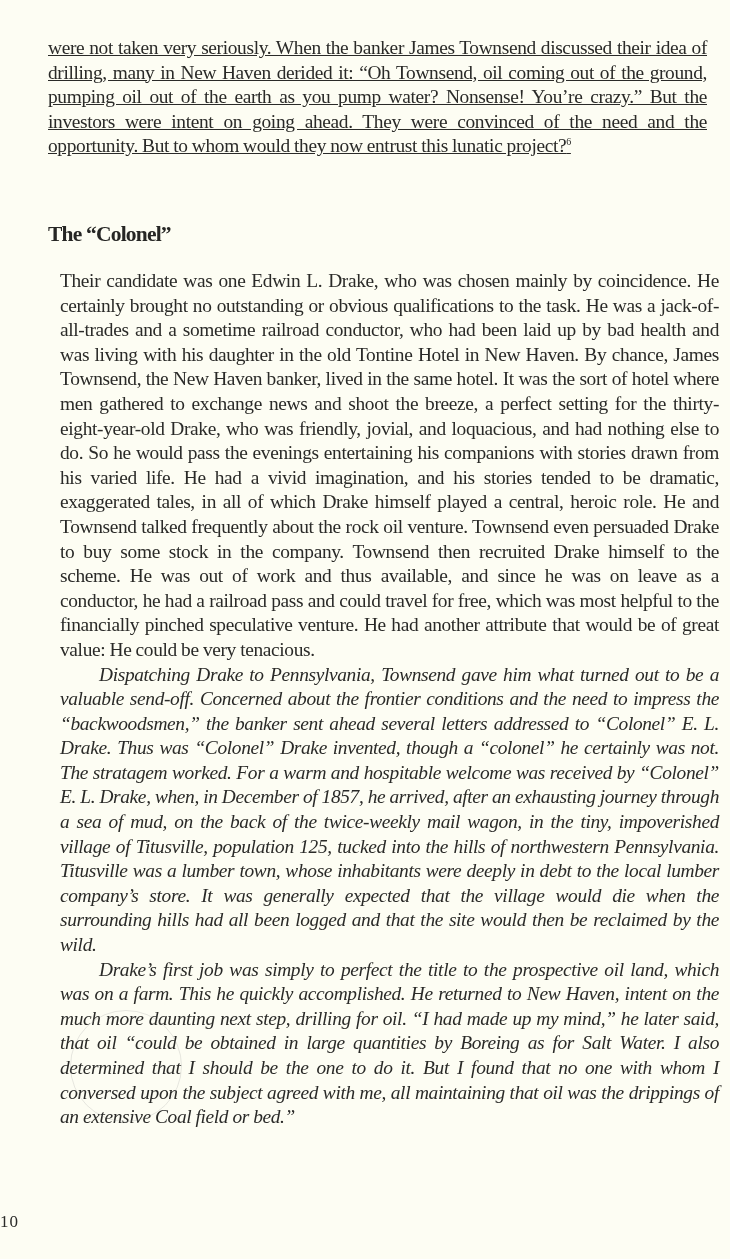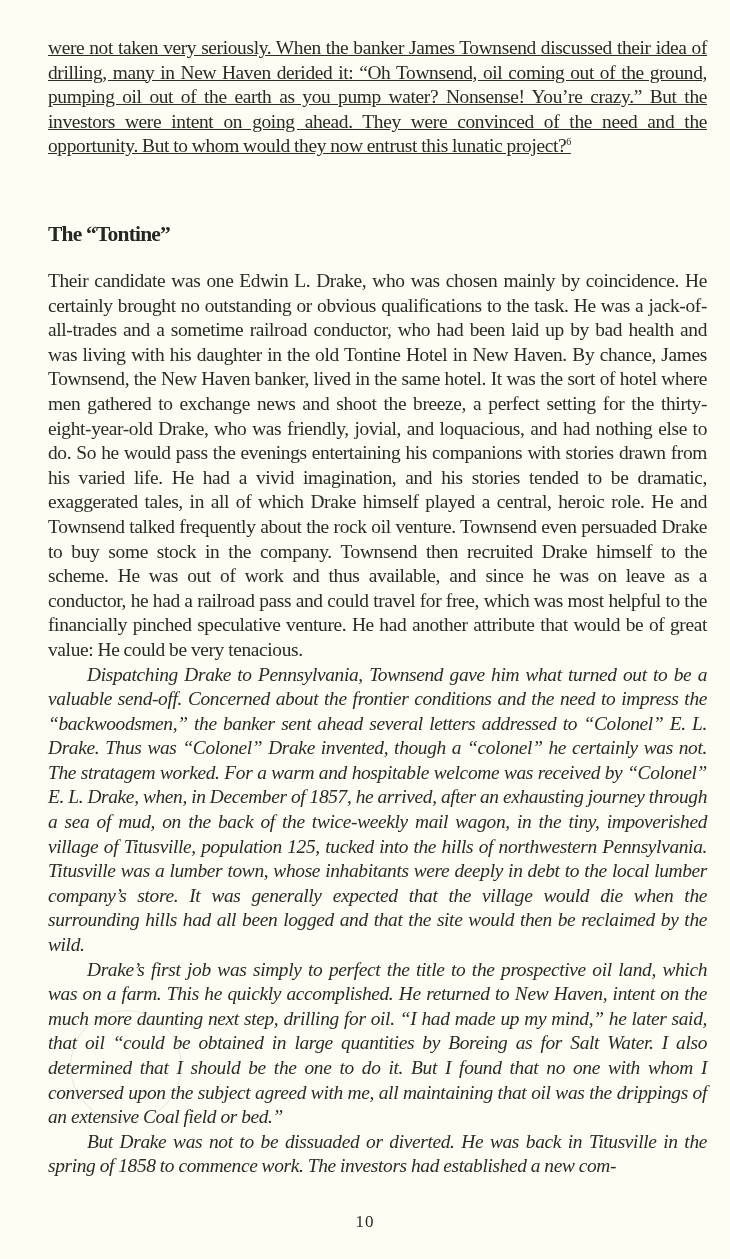--- a/index.html
+++ b/index.html
@@ -46,34 +46,33 @@
       left: 0;
       font-size: 21.5px;
       font-weight: bold;
       letter-spacing: -0.8px;
       margin: 0;
       color: #262624;
     }
     .section {
       position: absolute;
       top: 269px;
-      left: 0;
+      left: 12px;
       width: 659px;
     }
     .footnote-ref {
       font-size: 10px;
       vertical-align: super;
       line-height: 0;
     }
     .page-number {
       position: absolute;
       top: 1212px;
       left: 0;
       width: 730px;
-      text-align: center;
       font-size: 17px;
       letter-spacing: 1px;
       color: #2a2a28;
     }
     .stamp {
       position: absolute;
       left: 70px;
       top: 1010px;
       width: 110px;
       height: 110px;
@@ -81,25 +80,24 @@
       border: 1px solid rgba(160,160,160,0.25);
       pointer-events: none;
     }
   </style>
 </head>
 <body>
 
 <div class="page">
   <p class="para para-first"><span>were not taken very seriously. When the banker James Townsend discussed their idea of drilling, many in New Haven derided it: “Oh Townsend, oil coming out of the ground, pumping oil out of the earth as you pump water? Nonsense! You’re crazy.” But the investors were intent on going ahead. They were convinced of the need and the opportunity. But to whom would they now entrust this lunatic project?</span><span class="footnote-ref">6</span></p>
 
-  <h2 class="heading">The “Tontine”</h2>
+  <h2 class="heading">The “Colonel”</h2>
 
   <div class="section">
     <p class="para">Their candidate was one Edwin L. Drake, who was chosen mainly by coincidence. He certainly brought no outstanding or obvious qualifications to the task. He was a jack-of-all-trades and a sometime railroad conductor, who had been laid up by bad health and was living with his daughter in the old Tontine Hotel in New Haven. By chance, James Townsend, the New Haven banker, lived in the same hotel. It was the sort of hotel where men gathered to exchange news and shoot the breeze, a perfect setting for the thirty-eight-year-old Drake, who was friendly, jovial, and loquacious, and had nothing else to do. So he would pass the evenings entertaining his companions with stories drawn from his varied life. He had a vivid imagination, and his stories tended to be dramatic, exaggerated tales, in all of which Drake himself played a central, heroic role. He and Townsend talked frequently about the rock oil venture. Townsend even persuaded Drake to buy some stock in the company. Townsend then recruited Drake himself to the scheme. He was out of work and thus available, and since he was on leave as a conductor, he had a railroad pass and could travel for free, which was most helpful to the financially pinched speculative venture. He had another attribute that would be of great value: He could be very tenacious.</p>
     <p class="para indent">Dispatching Drake to Pennsylvania, Townsend gave him what turned out to be a valuable send-off. Concerned about the frontier conditions and the need to impress the “backwoodsmen,” the banker sent ahead several letters addressed to “Colonel” E. L. Drake. Thus was “Colonel” Drake invented, though a “colonel” he certainly was not. The stratagem worked. For a warm and hospitable welcome was received by “Colonel” E. L. Drake, when, in December of 1857, he arrived, after an exhausting journey through a sea of mud, on the back of the twice-weekly mail wagon, in the tiny, impoverished village of Titusville, population 125, tucked into the hills of northwestern Pennsylvania. Titusville was a lumber town, whose inhabitants were deeply in debt to the local lumber company’s store. It was generally expected that the village would die when the surrounding hills had all been logged and that the site would then be reclaimed by the wild.</p>
     <p class="para indent">Drake’s first job was simply to perfect the title to the prospective oil land, which was on a farm. This he quickly accomplished. He returned to New Haven, intent on the much more daunting next step, drilling for oil. “I had made up my mind,” he later said, that oil “could be obtained in large quantities by Boreing as for Salt Water. I also determined that I should be the one to do it. But I found that no one with whom I conversed upon the subject agreed with me, all maintaining that oil was the drippings of an extensive Coal field or bed.”</p>
-    <p class="para indent">But Drake was not to be dissuaded or diverted. He was back in Titusville in the spring of 1858 to commence work. The investors had established a new com-</p>
   </div>
 </div>
 
 <div class="stamp"></div>
 
 <div class="page-number">10</div>
 
 </body></html>

